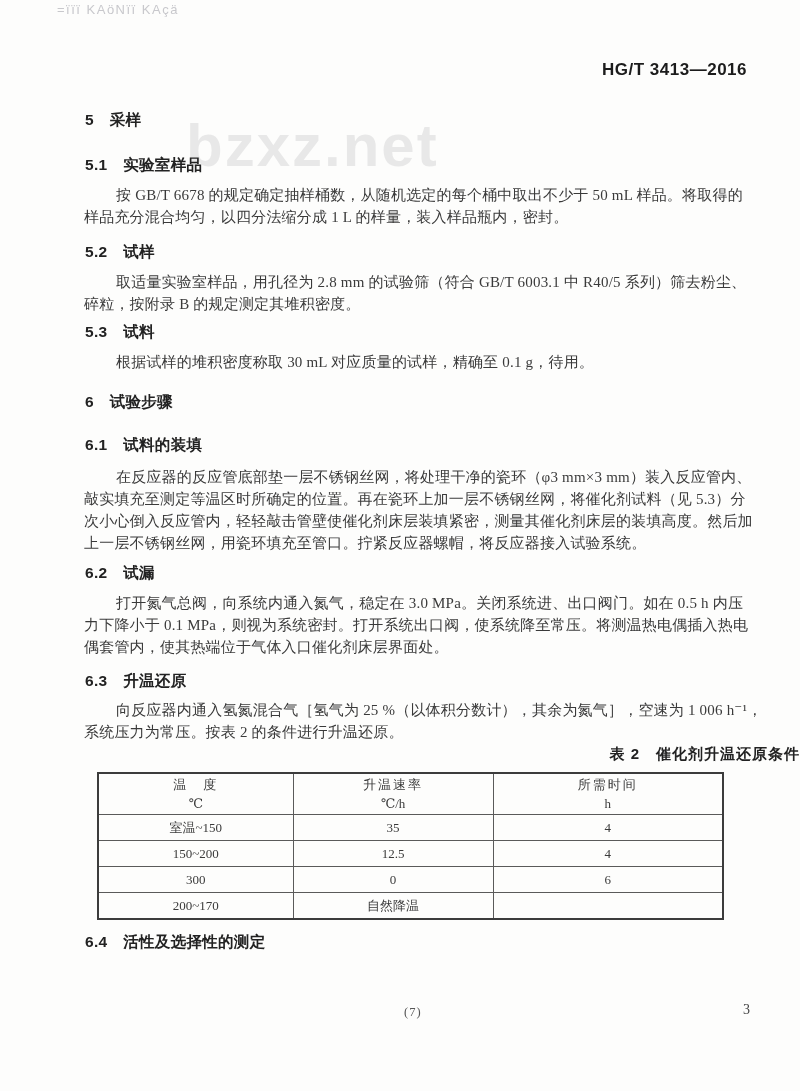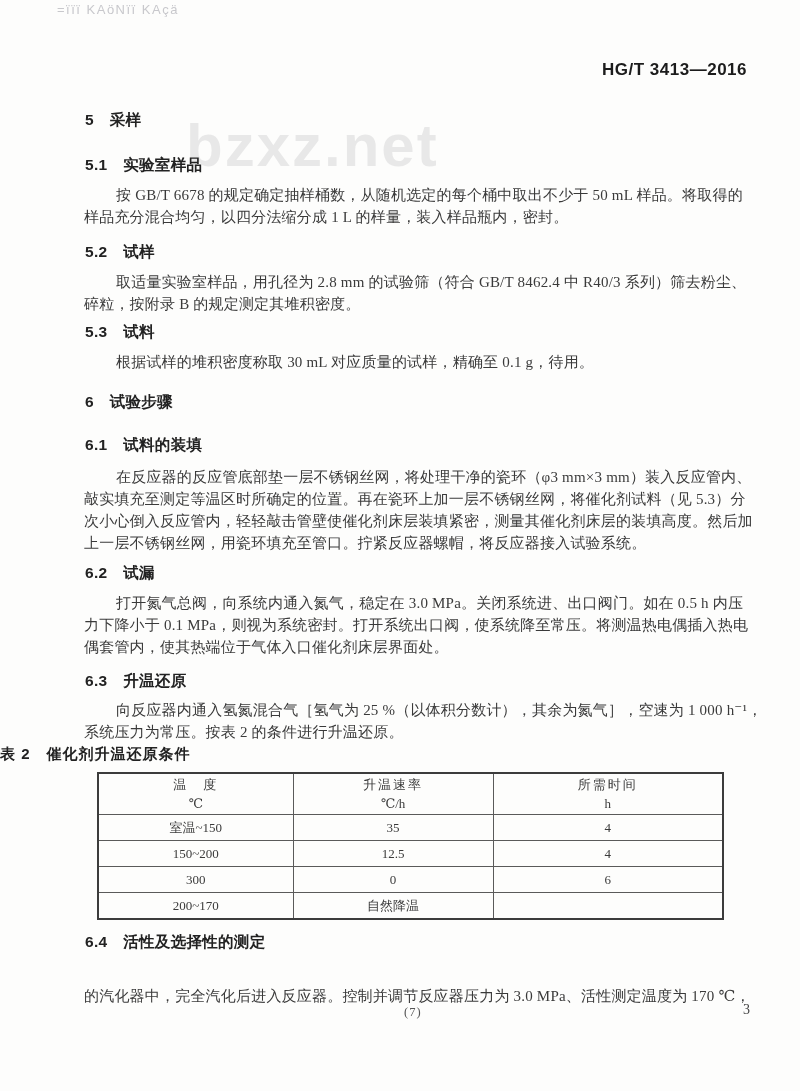--- a/index.html
+++ b/index.html
@@ -31,21 +31,21 @@
     font-size:15.5px;font-weight:bold;color:#222;white-space:nowrap;
     letter-spacing:0.3px;
   }
   .line{
     position:absolute;left:84px;width:670px;
     font-size:15px;color:#3a3a3a;white-space:nowrap;
     letter-spacing:0.2px;line-height:20px;
   }
   .line.indent{left:116px;}
   .tbl-caption{
-    position:absolute;left:0;top:745px;width:800px;text-align:left;
+    position:absolute;left:0;top:745px;width:800px;text-align:right;
     font-family:"Liberation Sans","DejaVu Sans",sans-serif;
     font-size:15px;font-weight:bold;color:#222;letter-spacing:1px;
   }
   table.tbl{
     position:absolute;left:97px;top:772px;width:625px;
     border-collapse:collapse;table-layout:fixed;
     font-size:13px;color:#3a3a3a;padding-left:38px;
   }
   table.tbl td,table.tbl th{
     border:1px solid #5a5a5a;text-align:center;vertical-align:middle;
@@ -76,41 +76,41 @@
 
   <div class="watermark">bzxz.net</div>
 
   <div class="h1" style="top:110px">5　采样</div>
 
   <div class="h2" style="top:155px">5.1　实验室样品</div>
   <div class="line indent" style="top:185px">按 GB/T 6678 的规定确定抽样桶数，从随机选定的每个桶中取出不少于 50 mL 样品。将取得的</div>
   <div class="line" style="top:207px">样品充分混合均匀，以四分法缩分成 1 L 的样量，装入样品瓶内，密封。</div>
 
   <div class="h2" style="top:242px">5.2　试样</div>
-  <div class="line indent" style="top:272px">取适量实验室样品，用孔径为 2.8 mm 的试验筛（符合 GB/T 8462.4 中 R40/3 系列）筛去粉尘、</div>
+  <div class="line indent" style="top:272px">取适量实验室样品，用孔径为 2.8 mm 的试验筛（符合 GB/T 6003.1 中 R40/5 系列）筛去粉尘、</div>
   <div class="line" style="top:294px">碎粒，按附录 B 的规定测定其堆积密度。</div>
 
   <div class="h2" style="top:322px">5.3　试料</div>
   <div class="line indent" style="top:352px">根据试样的堆积密度称取 30 mL 对应质量的试样，精确至 0.1 g，待用。</div>
 
   <div class="h1" style="top:392px">6　试验步骤</div>
 
   <div class="h2" style="top:435px">6.1　试料的装填</div>
   <div class="line indent" style="top:467px">在反应器的反应管底部垫一层不锈钢丝网，将处理干净的瓷环（φ3 mm×3 mm）装入反应管内、</div>
   <div class="line" style="top:489px">敲实填充至测定等温区时所确定的位置。再在瓷环上加一层不锈钢丝网，将催化剂试料（见 5.3）分</div>
   <div class="line" style="top:511px">次小心倒入反应管内，轻轻敲击管壁使催化剂床层装填紧密，测量其催化剂床层的装填高度。然后加</div>
   <div class="line" style="top:533px">上一层不锈钢丝网，用瓷环填充至管口。拧紧反应器螺帽，将反应器接入试验系统。</div>
 
   <div class="h2" style="top:563px">6.2　试漏</div>
   <div class="line indent" style="top:593px">打开氮气总阀，向系统内通入氮气，稳定在 3.0 MPa。关闭系统进、出口阀门。如在 0.5 h 内压</div>
   <div class="line" style="top:615px">力下降小于 0.1 MPa，则视为系统密封。打开系统出口阀，使系统降至常压。将测温热电偶插入热电</div>
   <div class="line" style="top:637px">偶套管内，使其热端位于气体入口催化剂床层界面处。</div>
 
   <div class="h2" style="top:671px">6.3　升温还原</div>
-  <div class="line indent" style="top:700px">向反应器内通入氢氮混合气［氢气为 25 %（以体积分数计），其余为氮气］，空速为 1 000 h⁻¹，</div>
+  <div class="line indent" style="top:700px">向反应器内通入氢氮混合气［氢气为 25 %（以体积分数计），其余为氮气］，空速为 1 006 h⁻¹，</div>
   <div class="line" style="top:722px">系统压力为常压。按表 2 的条件进行升温还原。</div>
 
   <div class="tbl-caption">表 2　催化剂升温还原条件</div>
 
   <table class="tbl">
     <colgroup>
       <col style="width:195px">
         <col style="width:200px">
         <col style="width:230px">
     </colgroup>
@@ -146,18 +146,17 @@
     </tr>
     <tr class="data">
       <td>200~170</td>
       <td>自然降温</td>
       <td></td>
     </tr>
   </tbody>
     </table>
 
   <div class="h2" style="top:932px">6.4　活性及选择性的测定</div>
-  <div class="line" style="top:986px">的汽化器中，完全汽化后进入反应器。控制并调节反应器压力为 3.0 MPa、活性测定温度为 170 ℃，</div>
 
   <div class="footer-center">(7)</div>
   <div class="footer-page">3</div>
 
 </div>
 
 </body></html>

